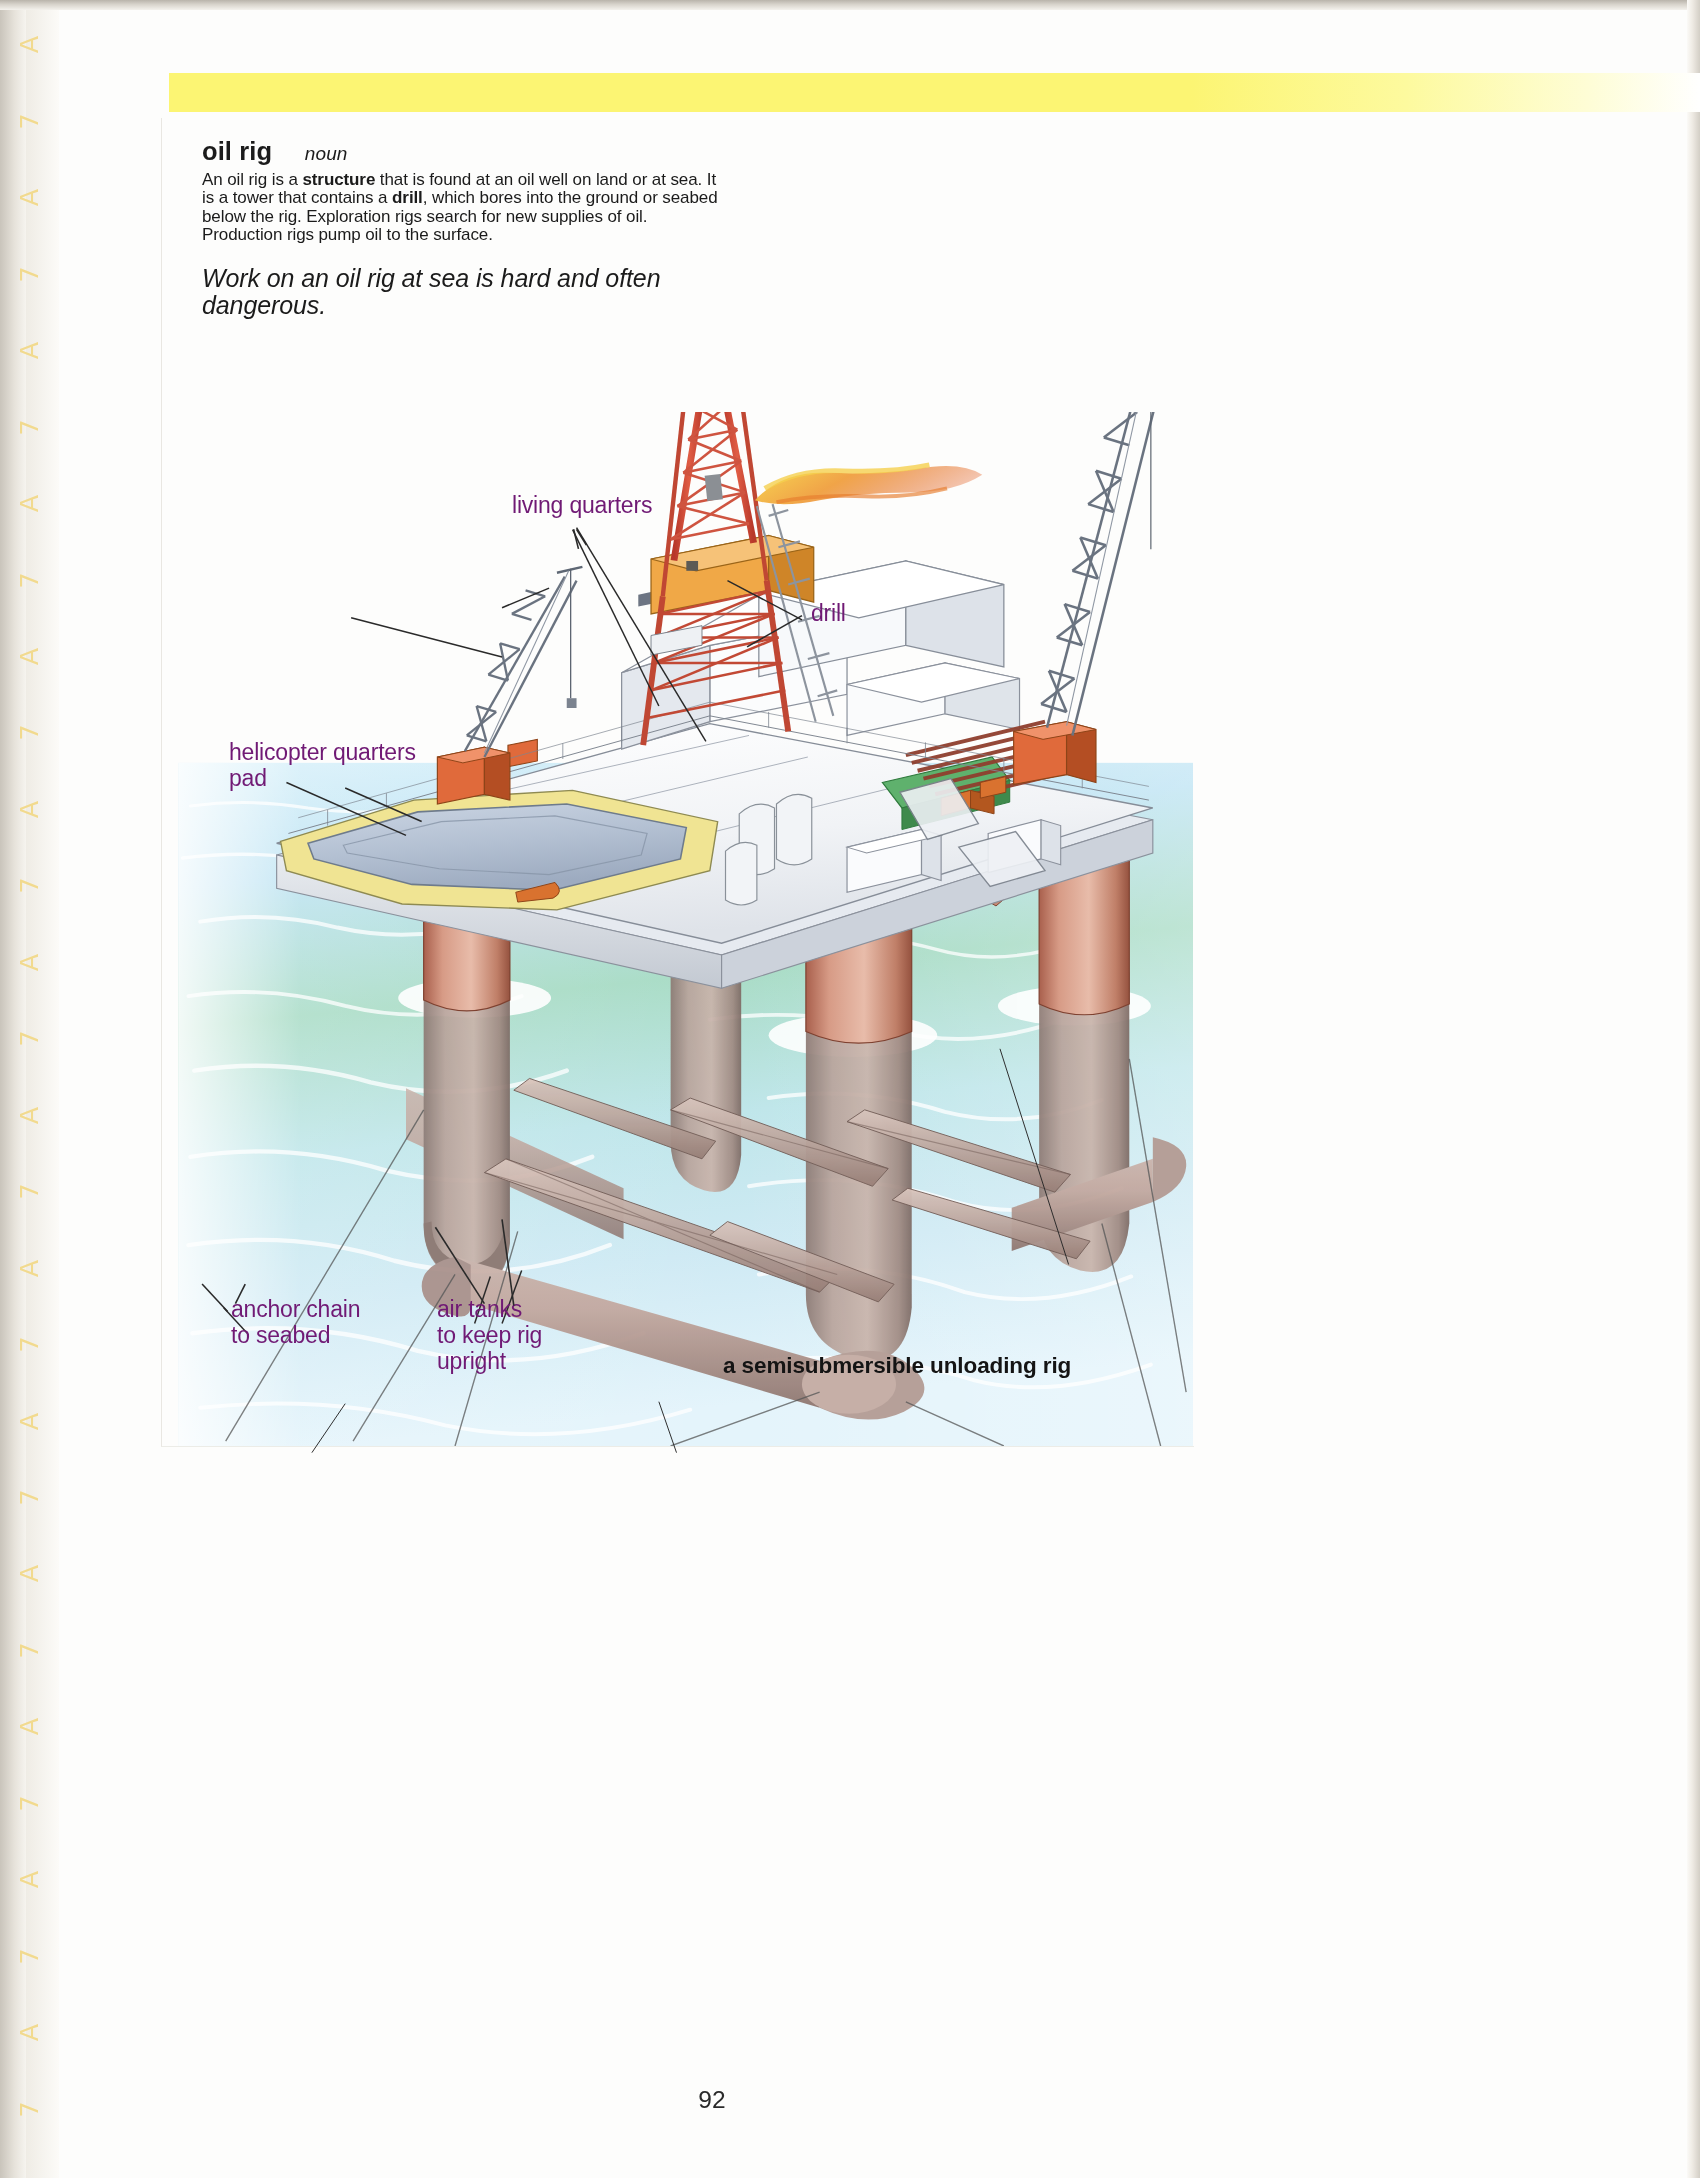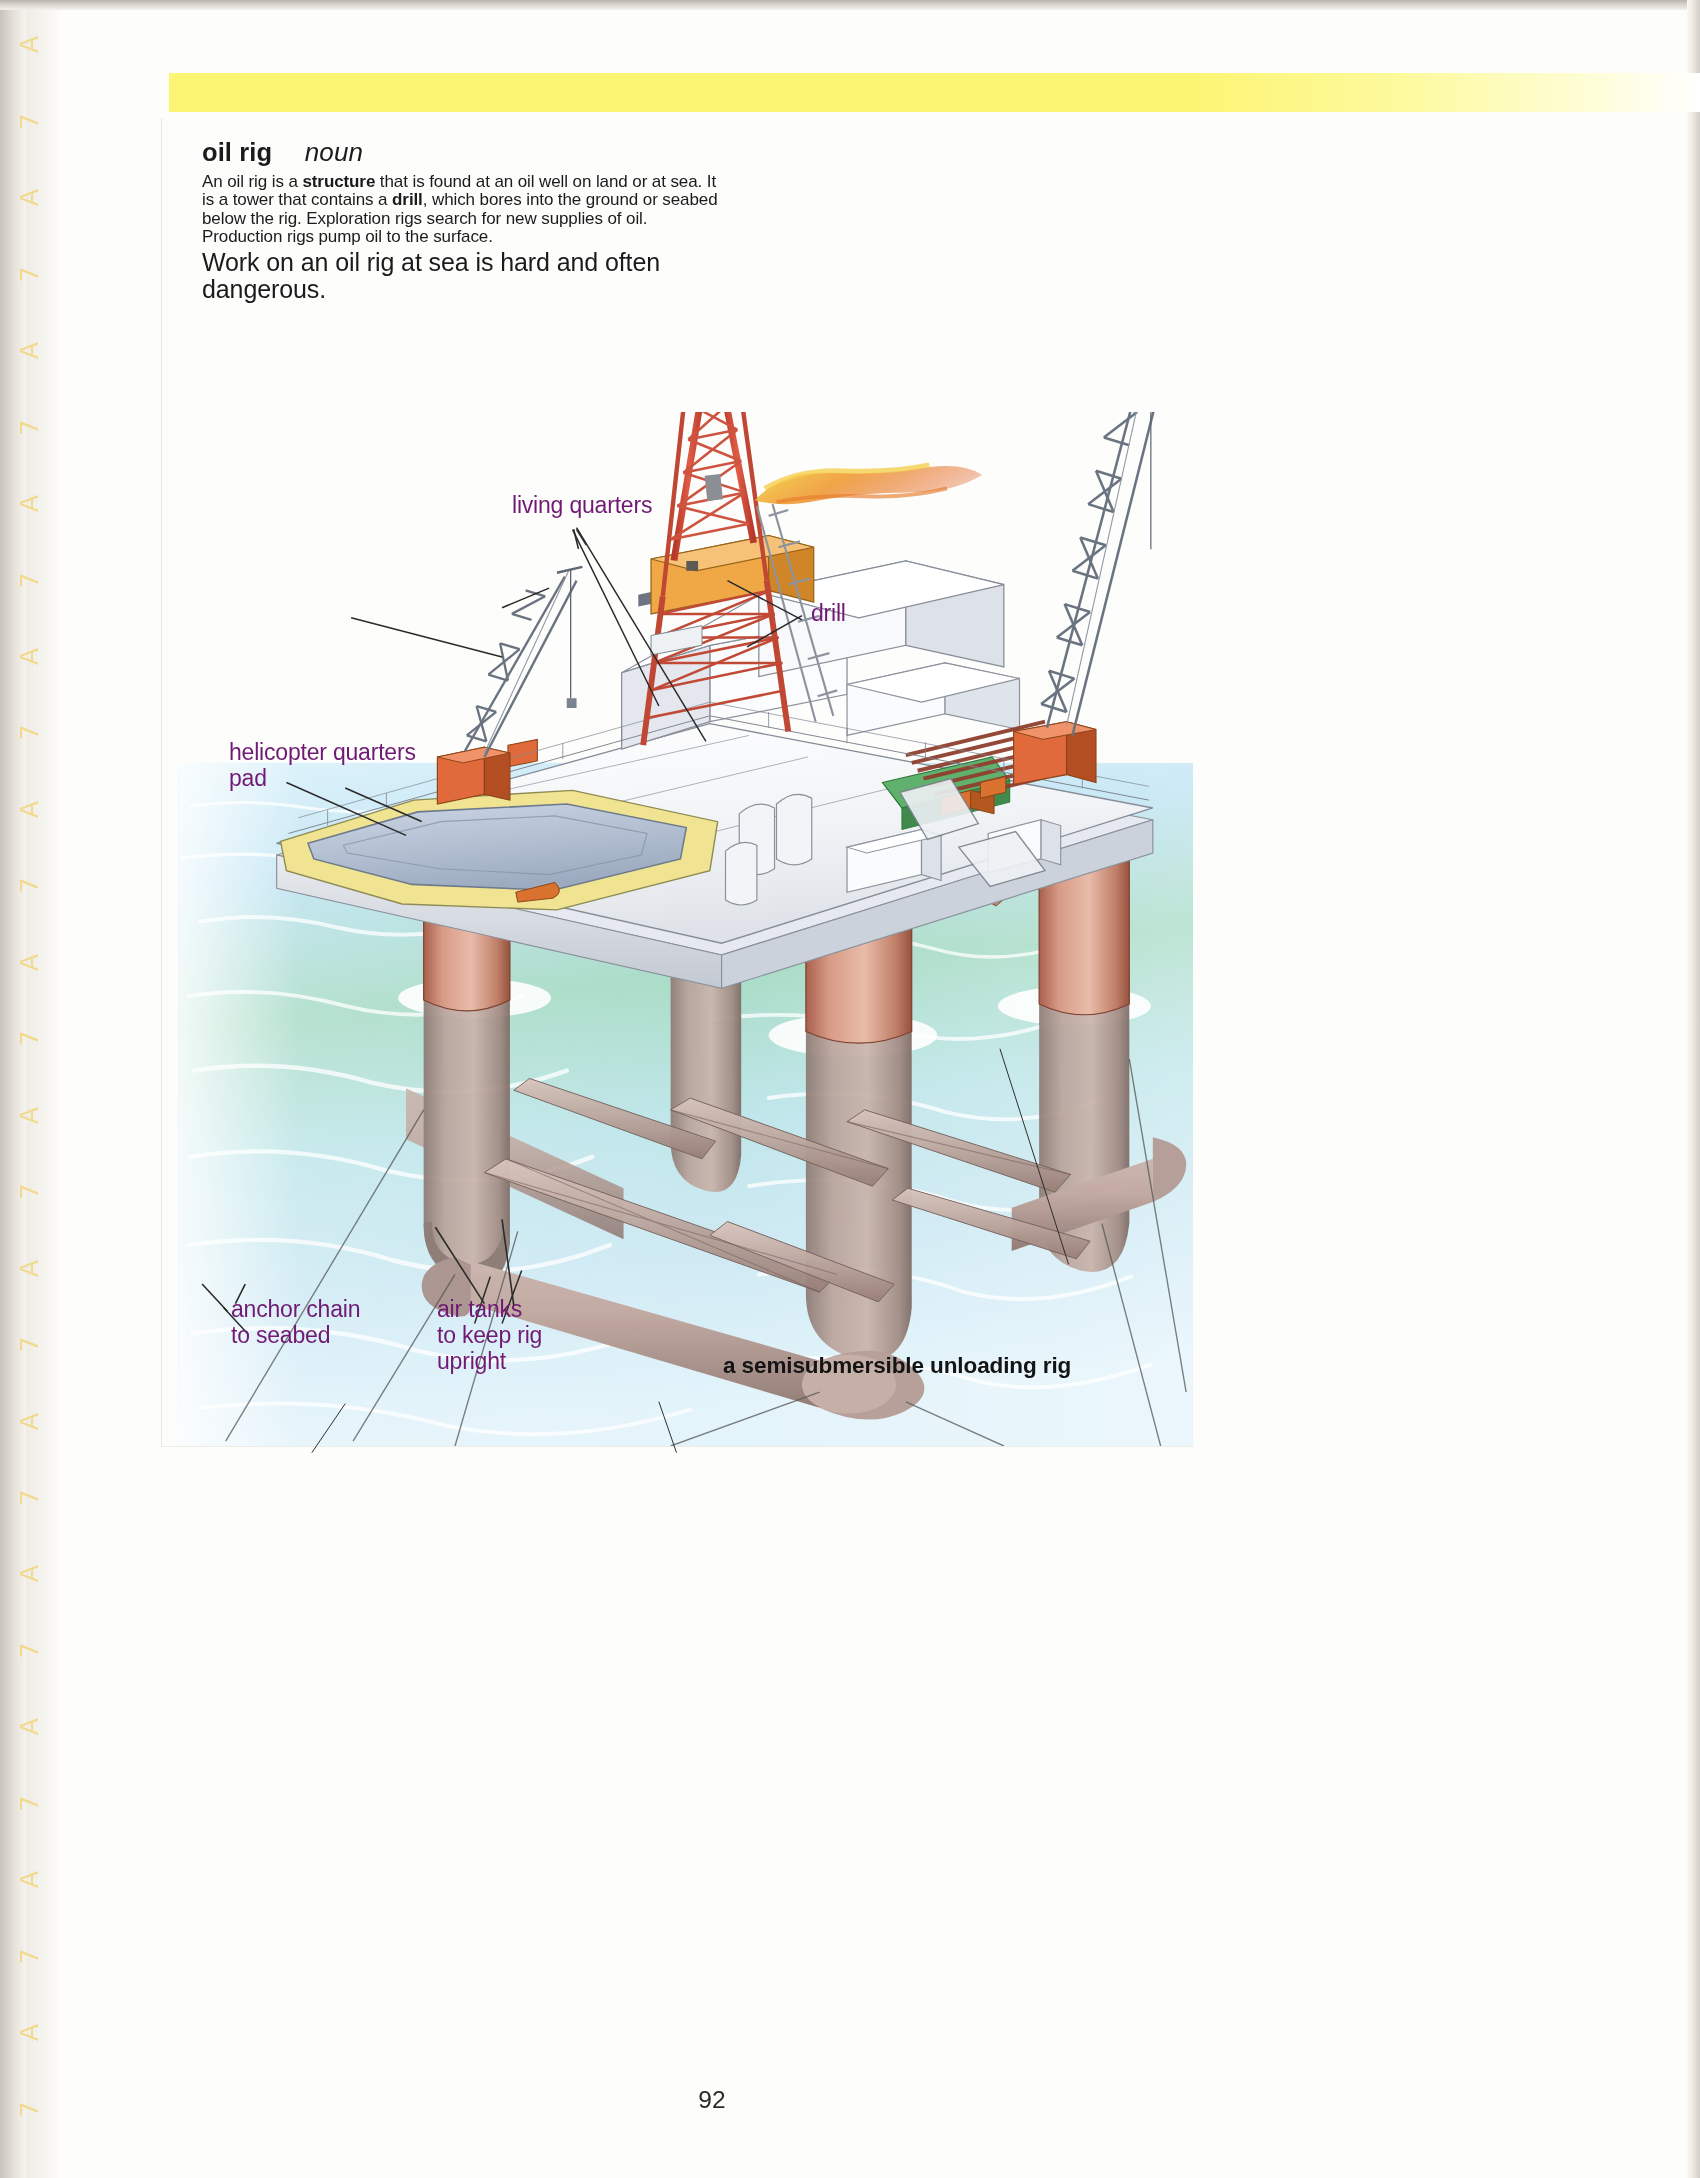--- a/index.html
+++ b/index.html
@@ -64,29 +64,29 @@
   
   #entry{
     position:absolute;left:202px;top:137px;width:519px;
     color:#1b1b1b;
   }
   #headword-line{
     font-size:25.5px;font-weight:bold;letter-spacing:0.1px;
     margin-bottom:4.9px;
   }
   #headword-line .pos{
-    font-weight:normal;font-style:italic;font-size:26px;margin-left:25.5px;
+    font-weight:normal;font-style:italic;font-size:19px;margin-left:25.5px;
   }
   #definition{
     font-size:17px;line-height:1.09;letter-spacing:-0.1px;
   }
   #definition b{font-weight:bold;}
   #example{
-    font-size:25px;line-height:1.09;letter-spacing:-0.1px;
-    margin-top:2px;
+    font-size:25px;line-height:1.09;font-style:italic;letter-spacing:-0.1px;
+    margin-top:20px;
   }
   
   #plate{
     position:absolute;left:161px;top:412px;width:1032px;height:1034px;
   }
   #plate svg{display:block;}
   
   .lbl{
     position:absolute;
     font-family:"Liberation Sans", sans-serif;

